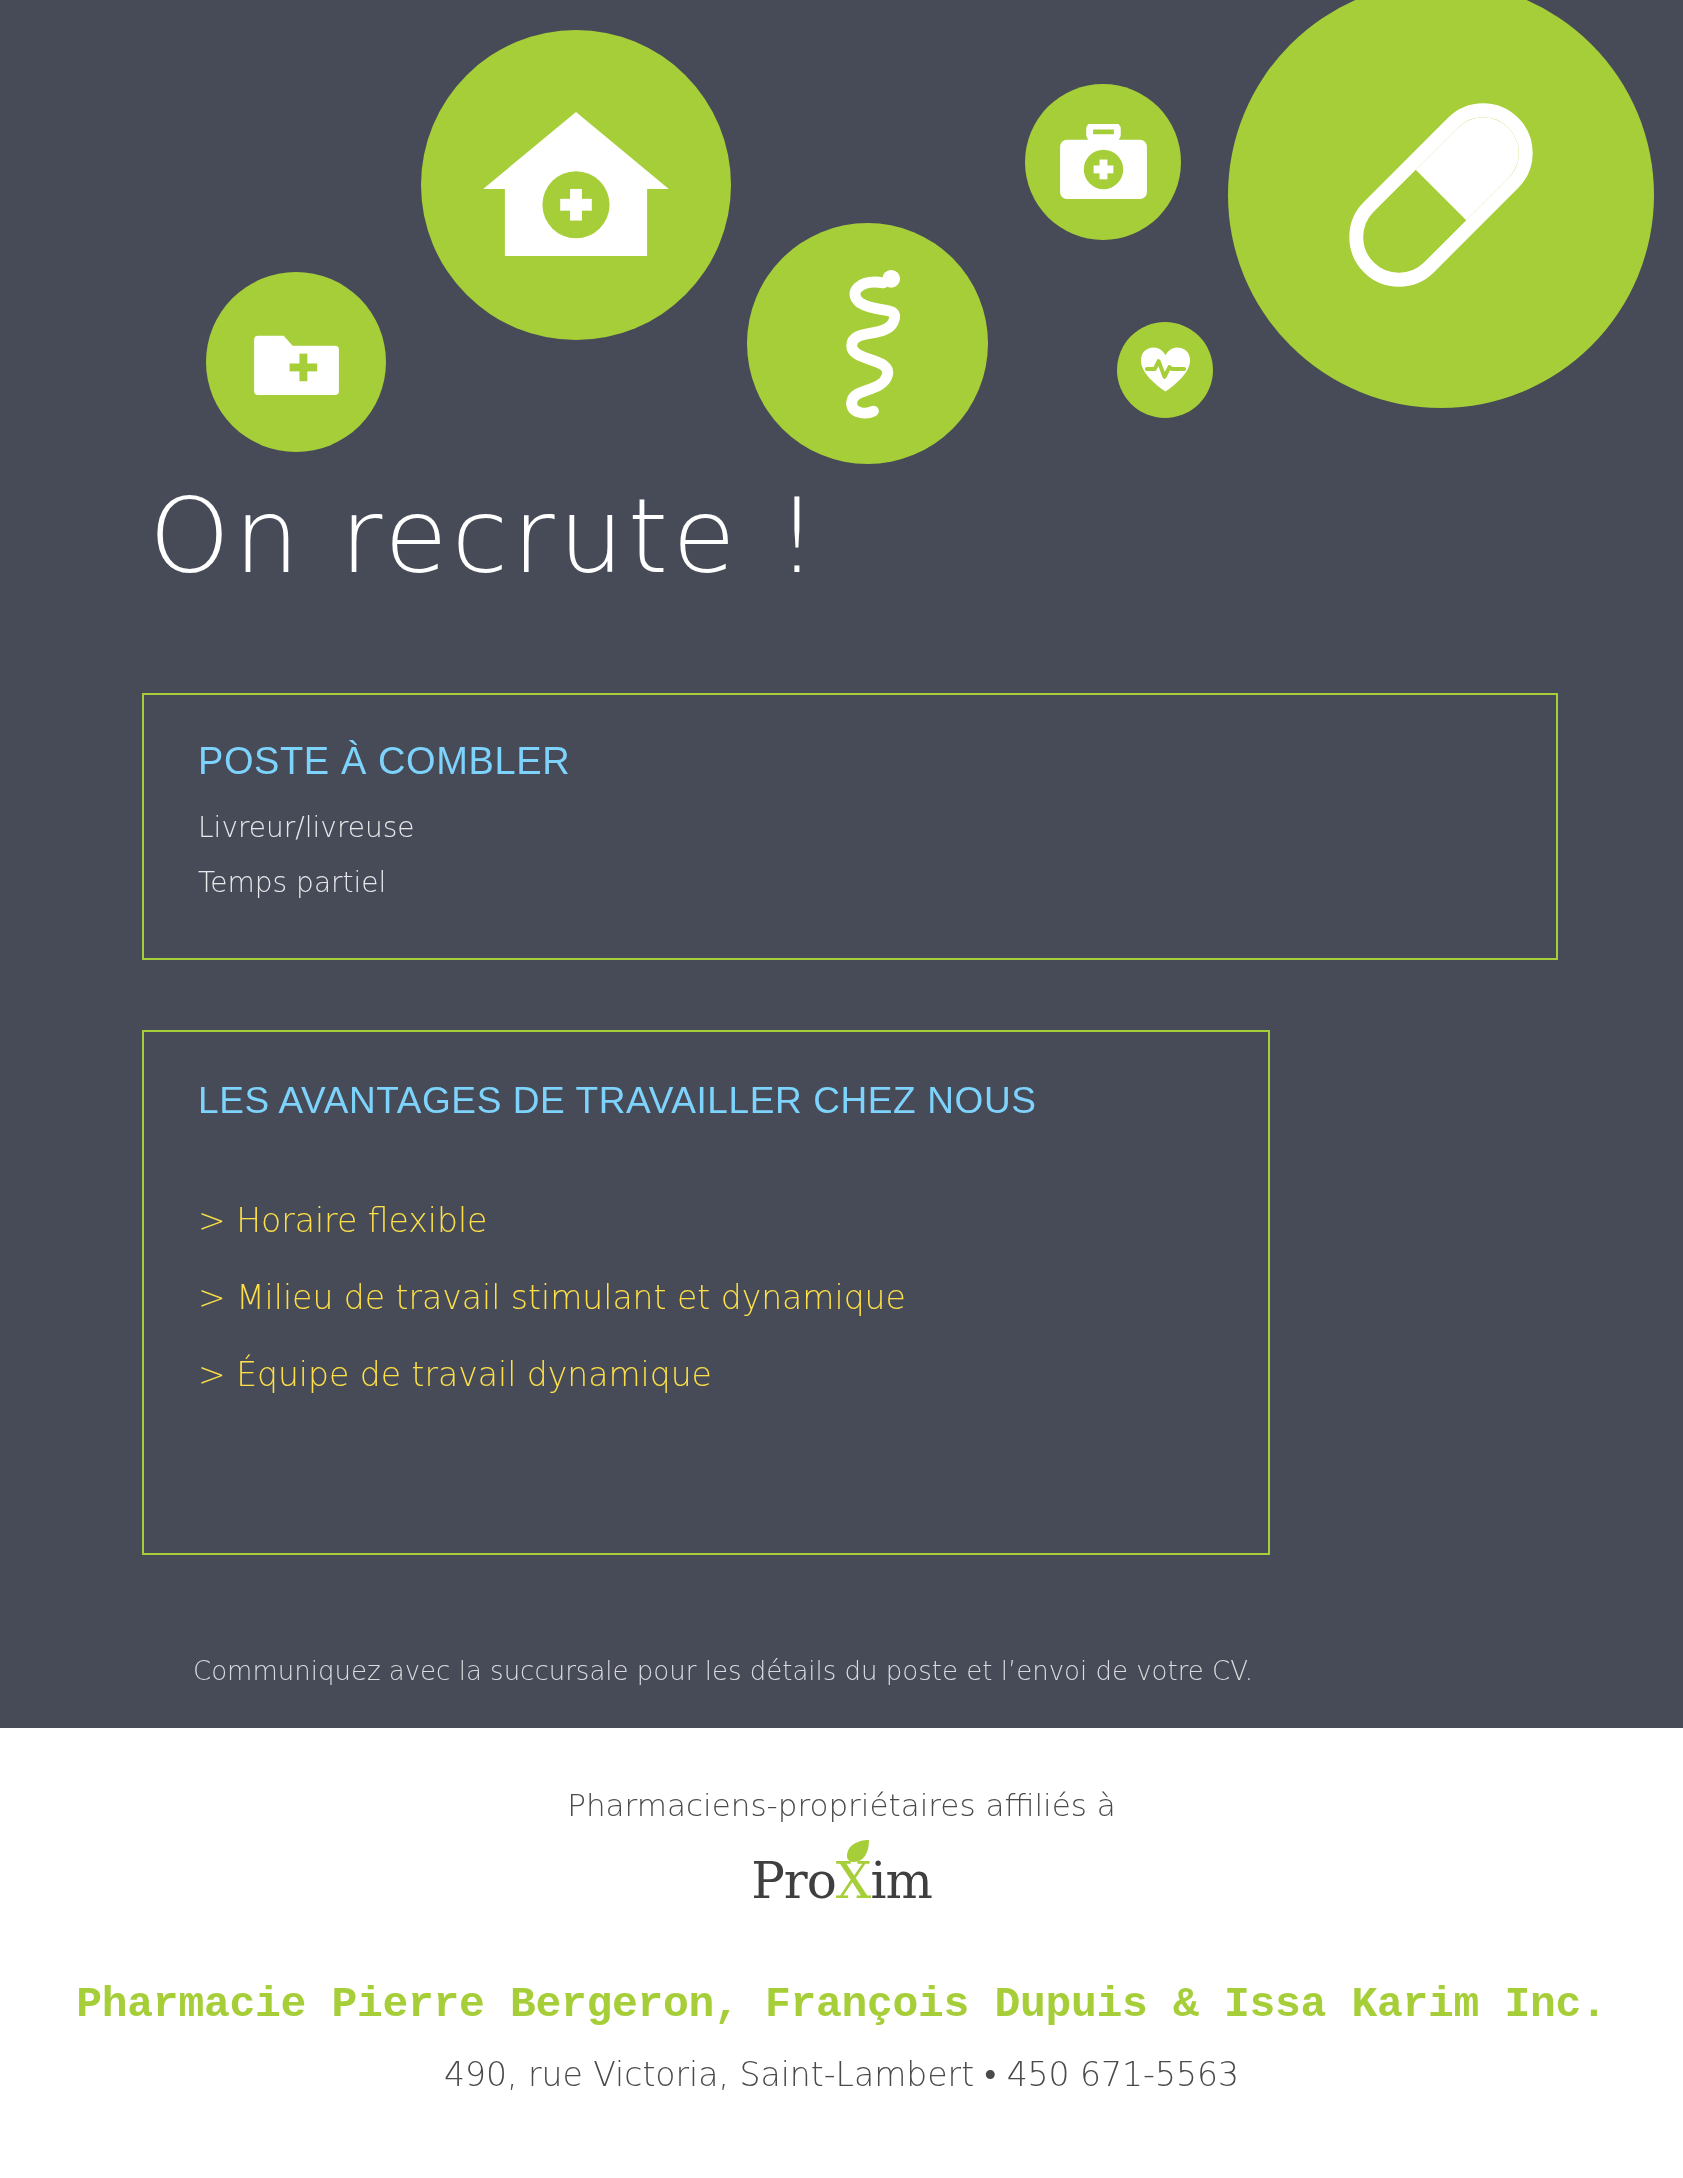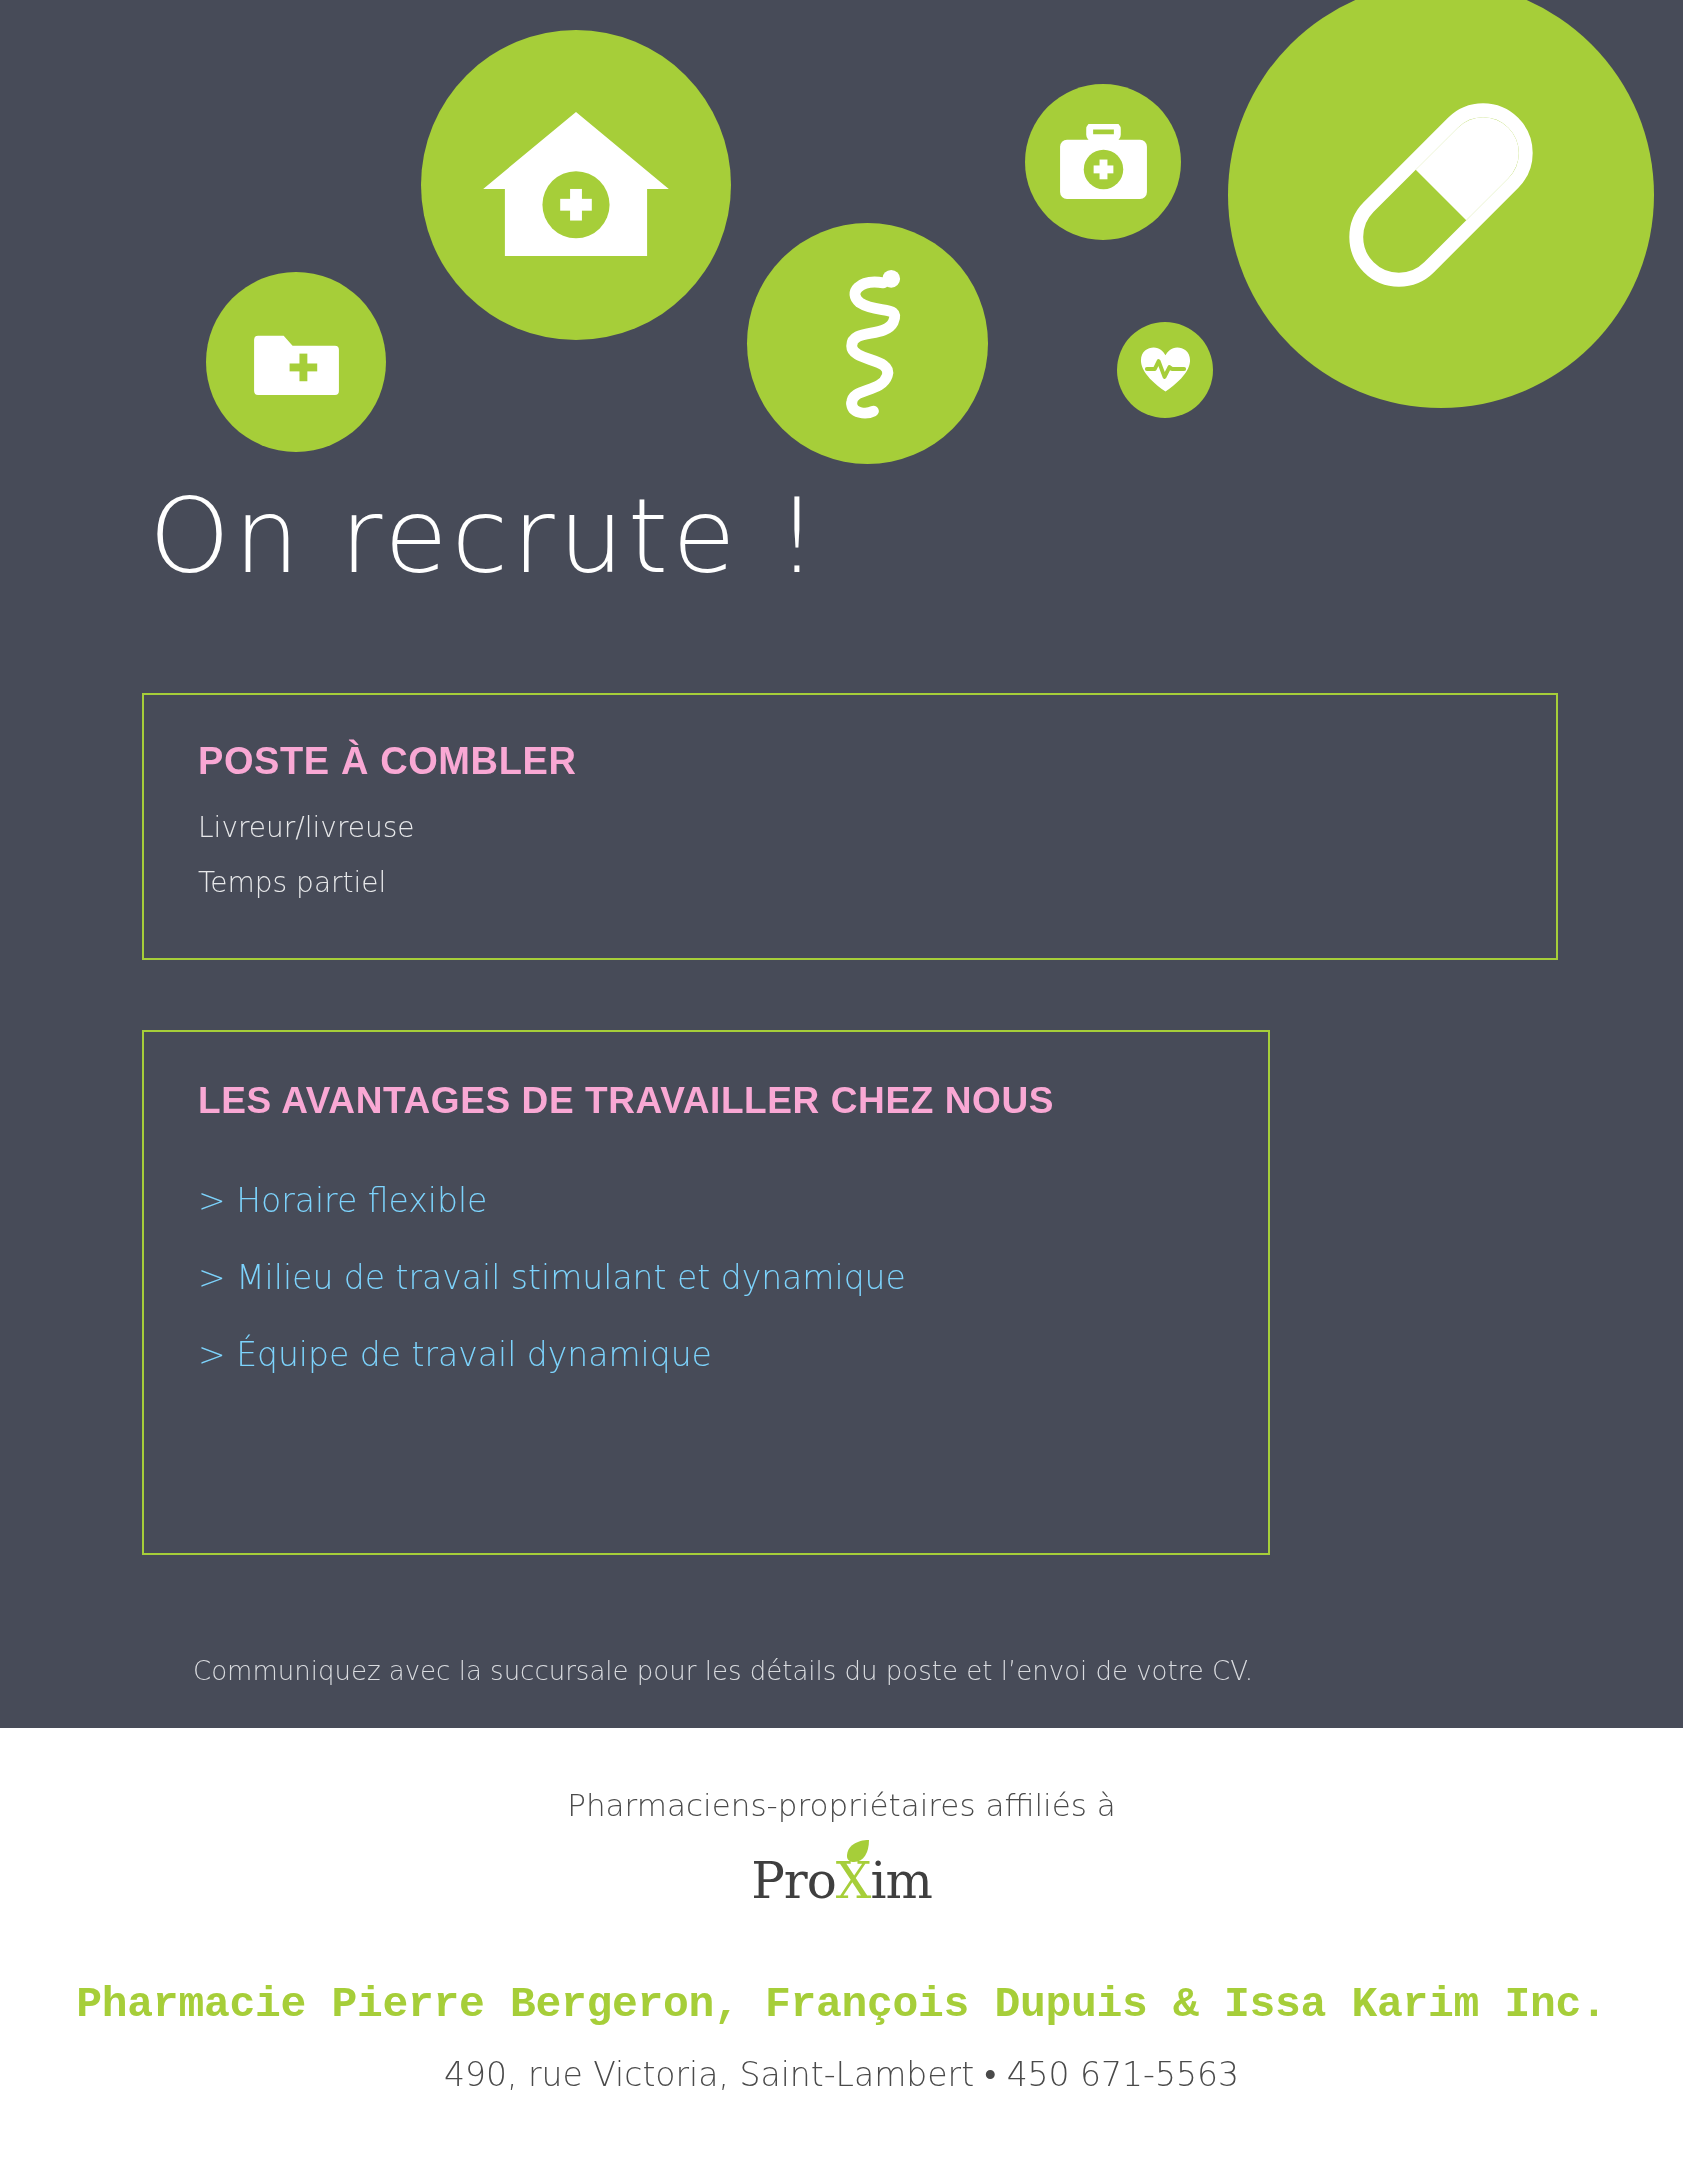--- a/index.html
+++ b/index.html
@@ -82,22 +82,22 @@
     height: 267px;
   }
   .box-avantages {
     left: 142px;
     top: 1030px;
     width: 1128px;
     height: 525px;
   }
   .box-title {
     position: absolute;
-    color: #f9a8d4;
-    font-weight: 700;
+    color: #7dd3fc;
+    font-weight: 400;
     letter-spacing: 0.6px;
     font-family: "Liberation Sans", sans-serif;
   }
   .box-poste .box-title {
     left: 54px;
     top: 45px;
     font-size: 38px;
   }
   .box-avantages .box-title {
     left: 54px;
@@ -117,26 +117,27 @@
 
   .adv-list {
     position: absolute;
     left: 54px;
     top: 149px;
     margin: 0;
     padding: 0;
     list-style: none;
   }
   .adv-list li {
-    color: #7dd3fc;
+    color: #fde047;
     font-size: 33px;
     font-weight: 300;
     font-family: "DejaVu Sans", sans-serif;
     margin-bottom: 38px;
     white-space: nowrap;
+    margin-top: 20px;
   }
 
   
   .note {
     position: absolute;
     left: 193px;
     top: 1629px;
     color: #d9dbdf;
     font-size: 26px;
     font-weight: 300;

